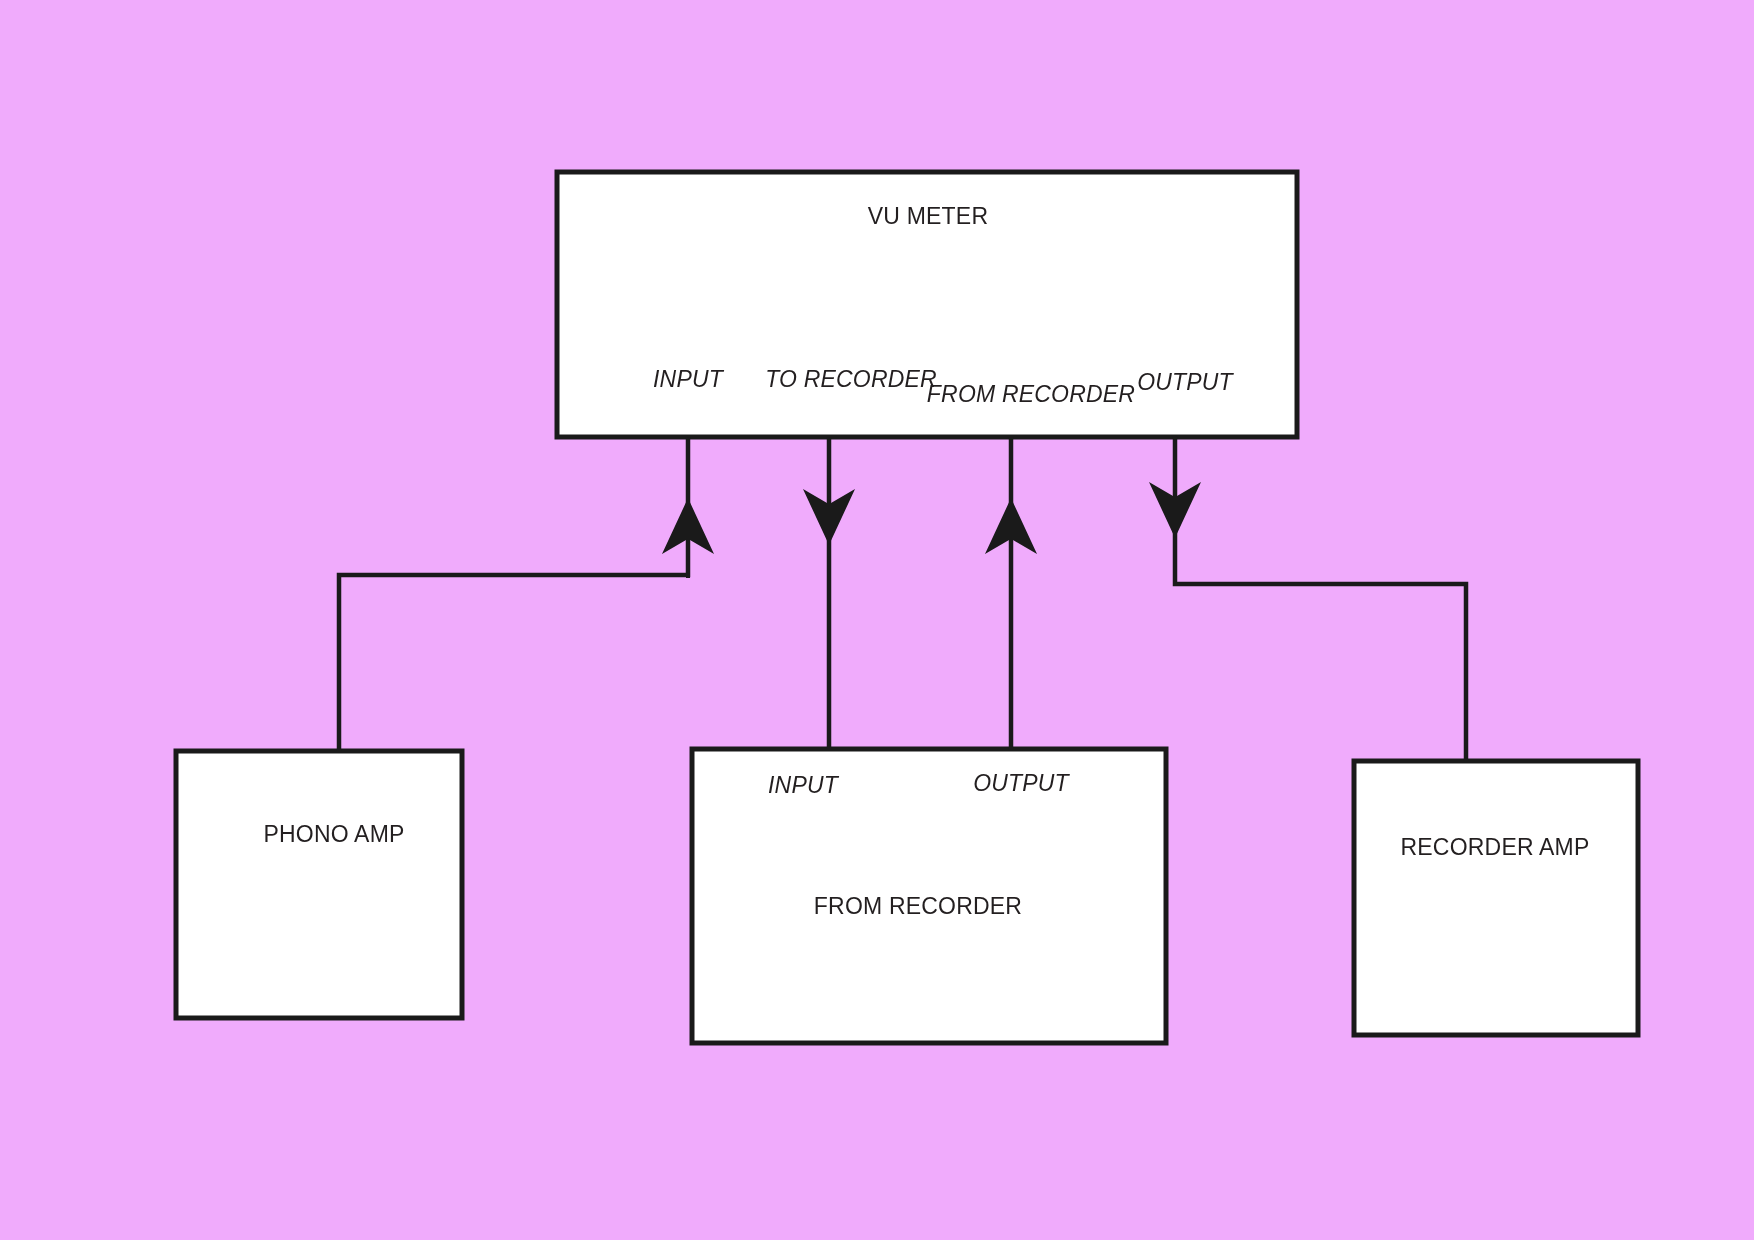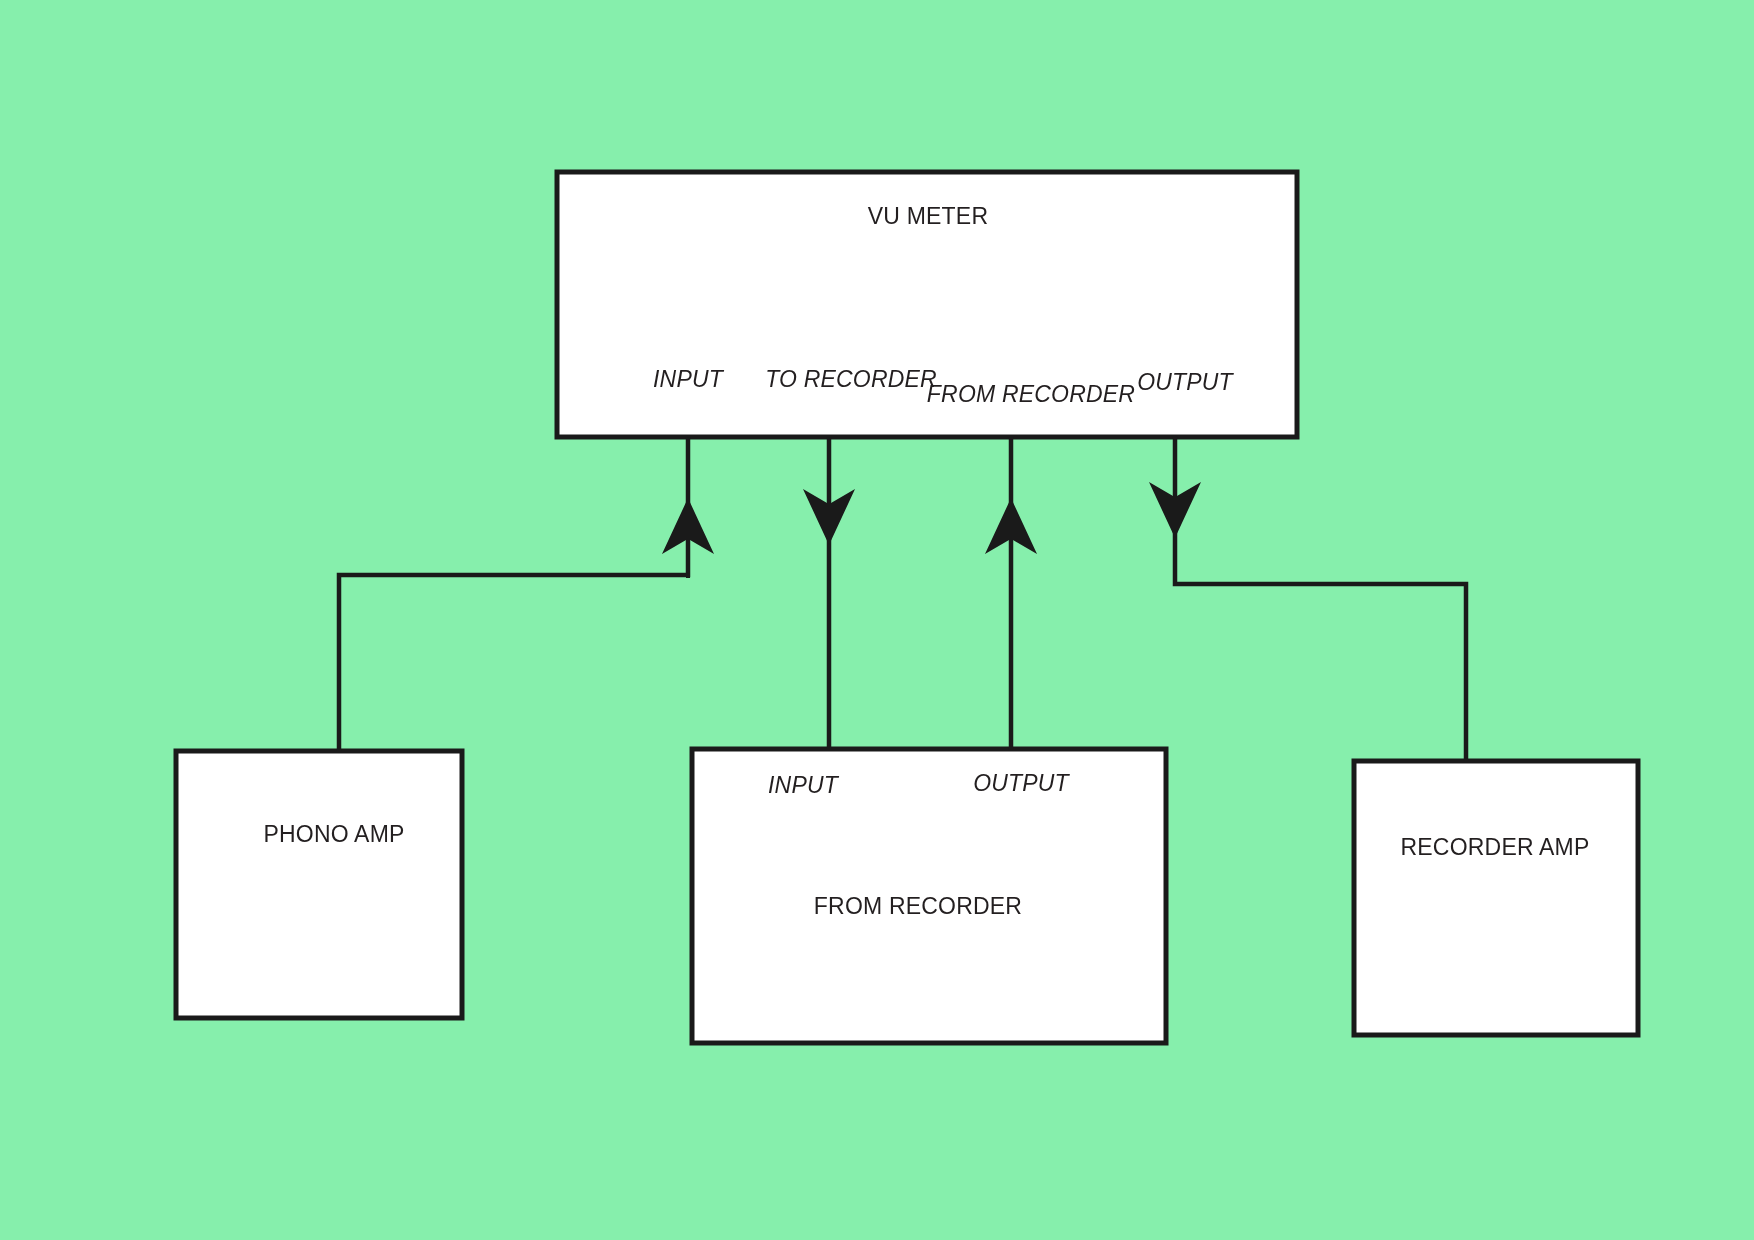--- a/index.html
+++ b/index.html
@@ -11,21 +11,21 @@
   body {
     font-family: "Liberation Sans", sans-serif;
     width: 1754px;
     height: 1240px;
     overflow: hidden;
   }
   #diagram-root {
     position: relative;
     width: 1754px;
     height: 1240px;
-    background: #86efac;
+    background: #f0abfc;
     text-align: center;
   }
   svg#wiring {
     position: absolute;
     left: 0;
     top: 0;
     width: 1754px;
     height: 1240px;
     display: block;
   }

